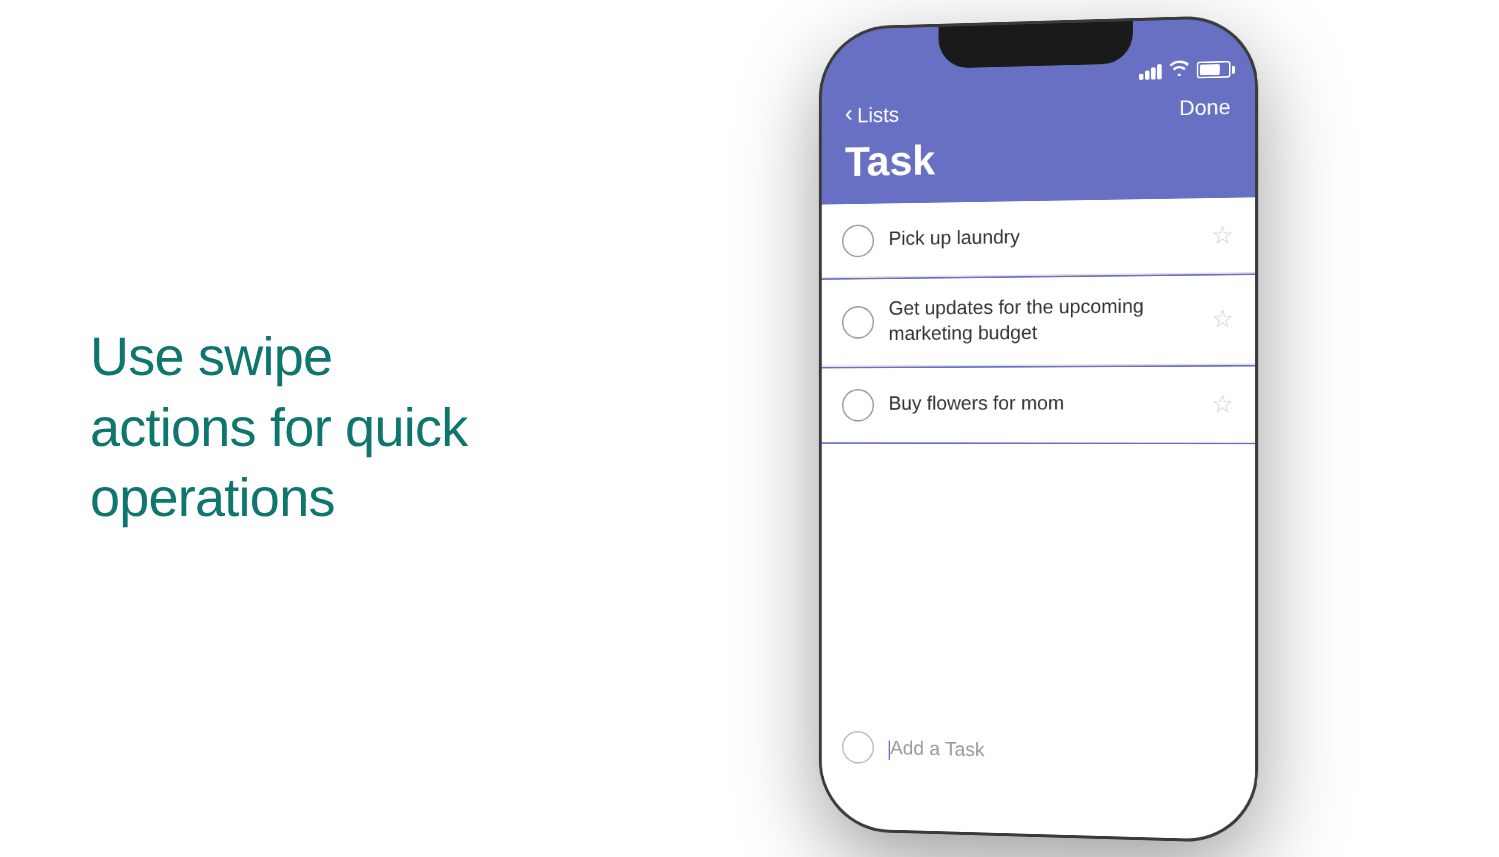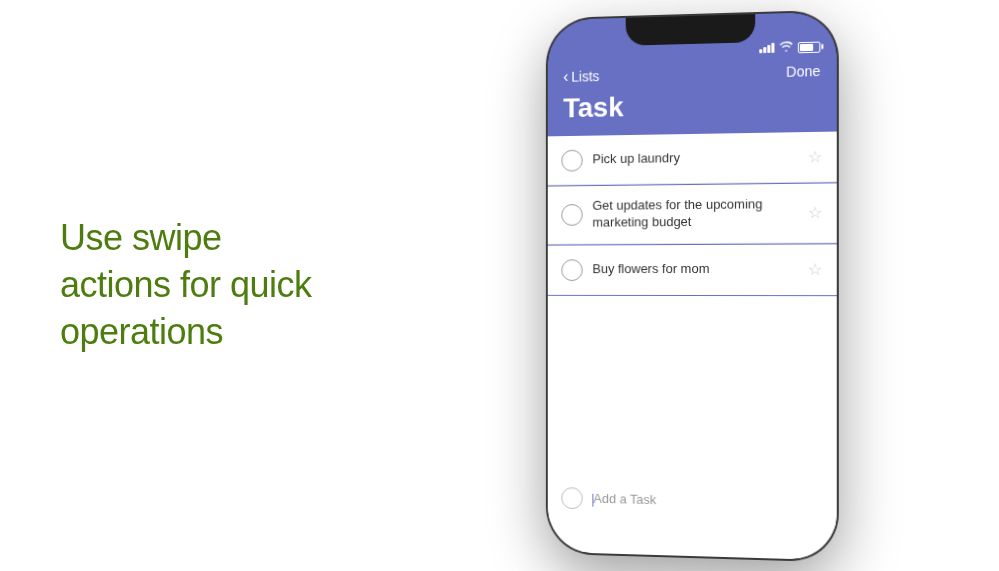--- a/index.html
+++ b/index.html
@@ -16,21 +16,21 @@
 
     .left-section {
       width: 380px;
       padding: 40px 60px;
       flex-shrink: 0;
     }
 
     .tagline {
       font-size: 36px;
       font-weight: 300;
-      color: #4d7c0f;
+      color: #0f766e;
       line-height: 1.3;
       letter-spacing: -0.5px;
     }
 
     .right-section {
       flex: 1;
       display: flex;
       justify-content: center;
       align-items: center;
       height: 100%;

